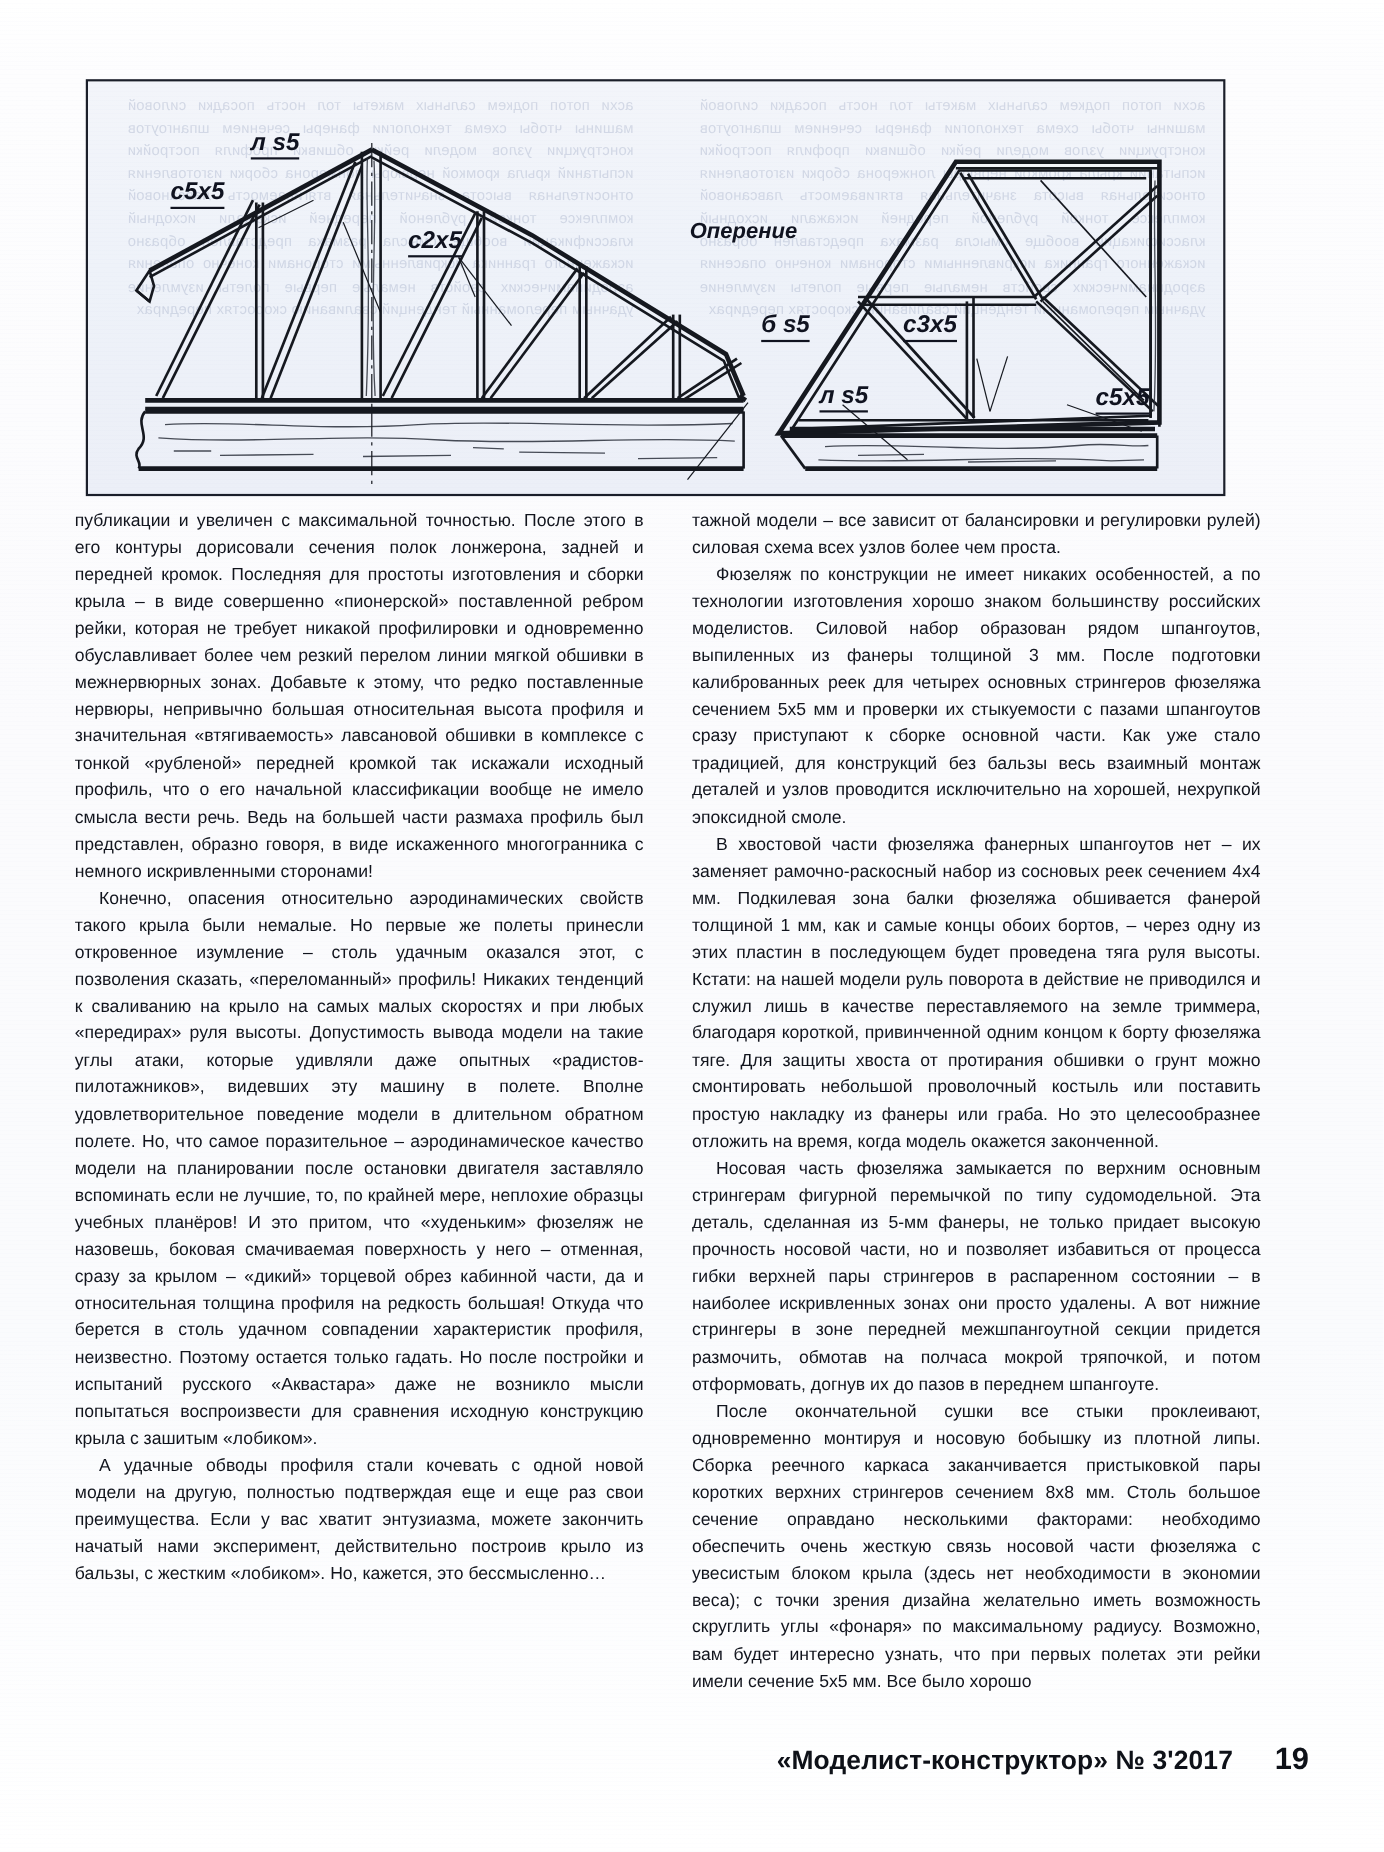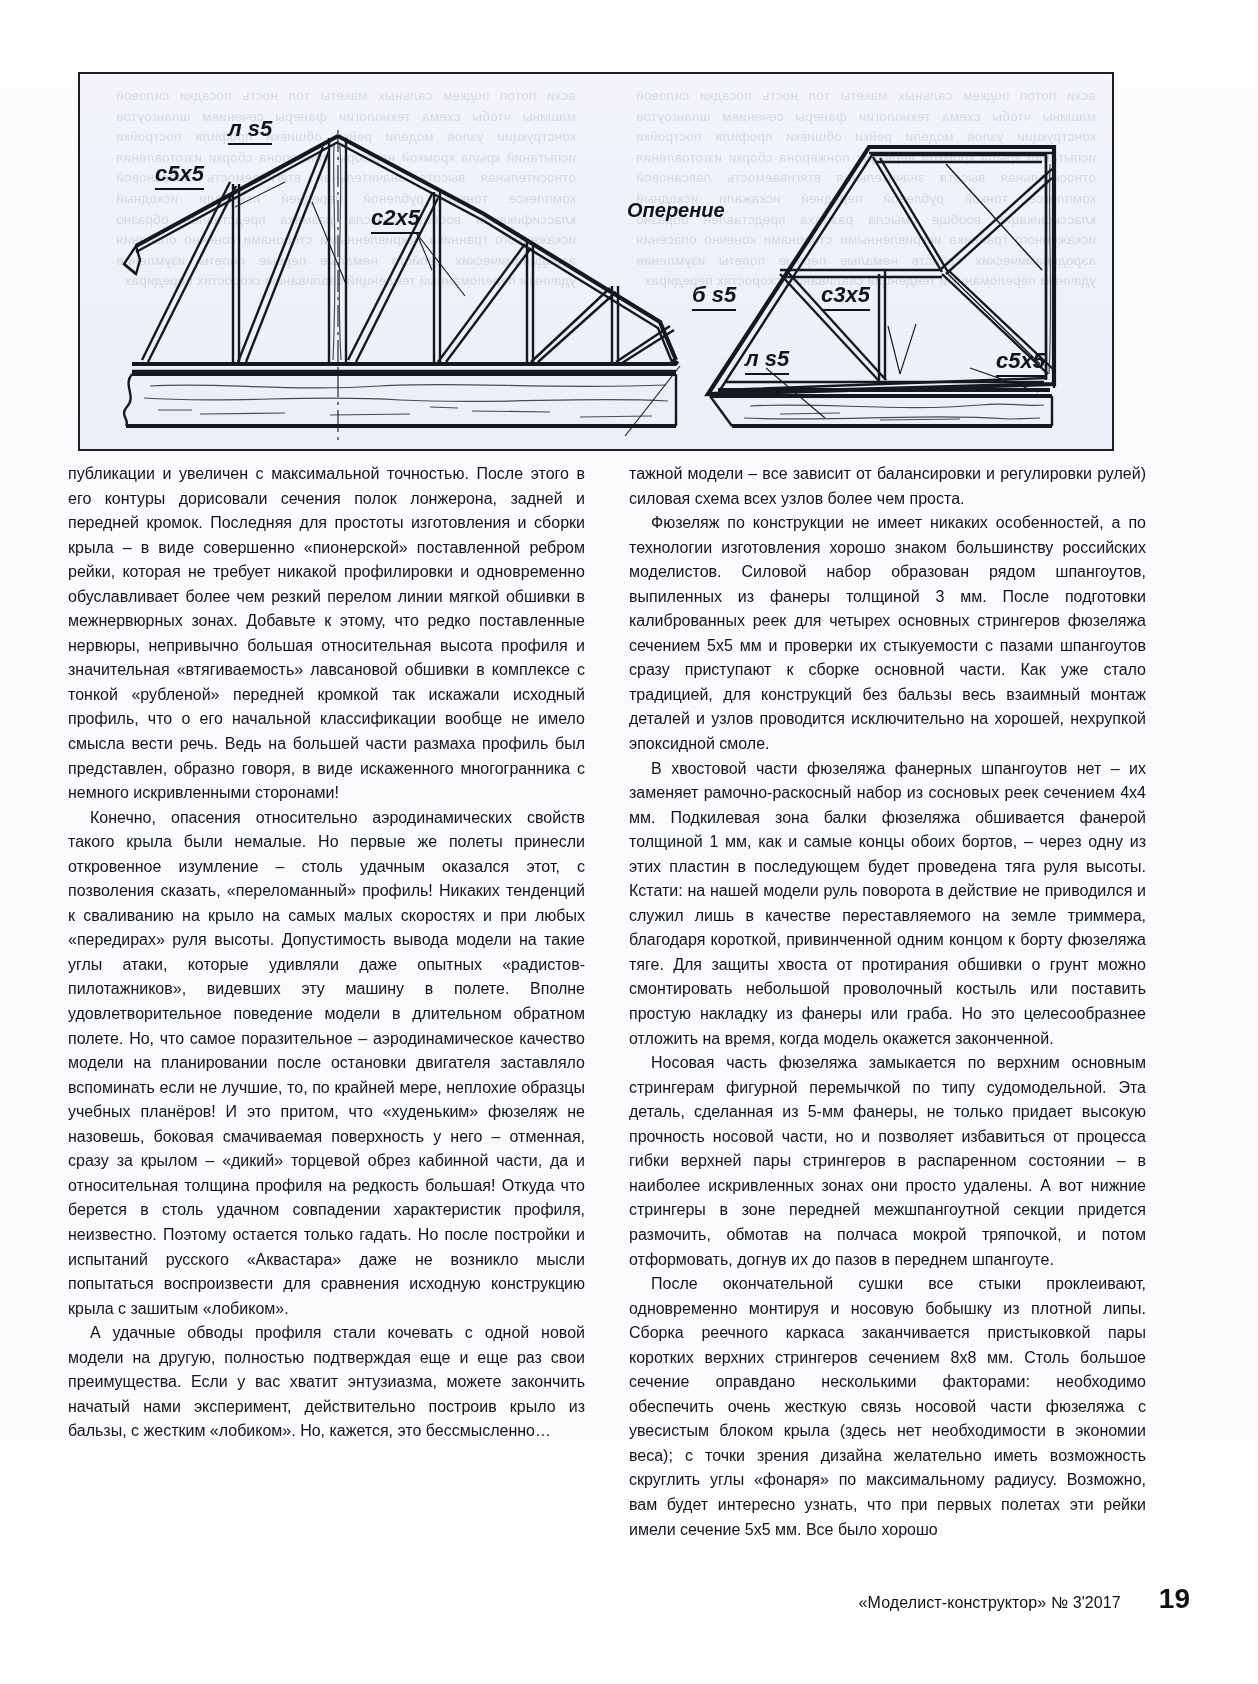--- a/index.html
+++ b/index.html
@@ -112,22 +112,22 @@
     position: absolute;
     left: 68px;
     right: 68px;
     top: 1583px;
     display: flex;
     align-items: baseline;
     justify-content: flex-end;
     gap: 38px;
   }
   .footer-title {
-    font-size: 16px;
-    font-weight: normal;
+    font-size: 24px;
+    font-weight: bold;
     color: #0e1118;
     letter-spacing: .1px;
   }
   .footer-page {
     font-size: 28px;
     font-weight: bold;
     color: #0e1118;
     min-width: 30px;
     text-align: right;
   }

